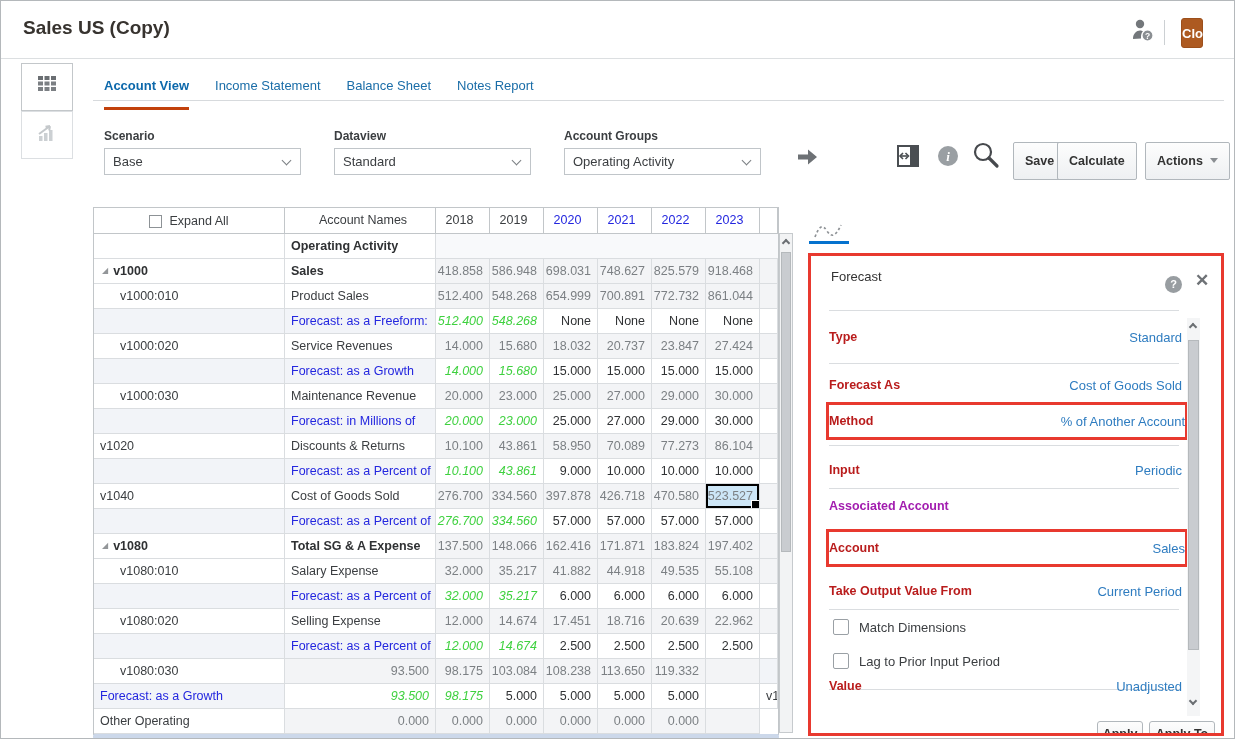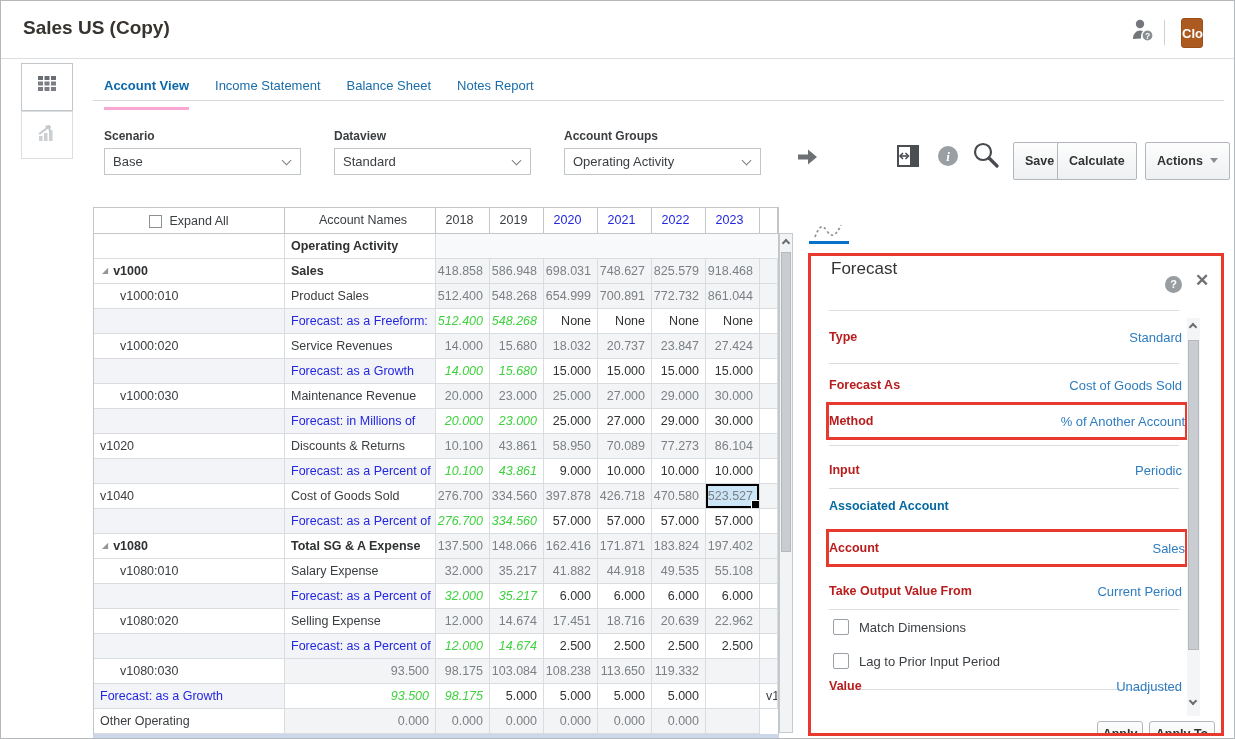--- a/index.html
+++ b/index.html
@@ -17,21 +17,21 @@
                border:1px solid #9c4f1b; border-radius:3px; cursor:pointer; }
 
   
   .side-box { position:absolute; left:20px; width:52px; height:48px; background:#fff;
               border:1px solid #c3c7ca; display:flex; align-items:center; justify-content:center; }
   .side-box.b2 { border-color:#dcdfe2; }
 
   
   .tabs { position:absolute; left:103px; top:77px; display:flex; gap:26px; font-size:13px; }
   .tab { color:#1a6da8; cursor:pointer; padding-bottom:14px; }
-  .tab.active { color:#0c68ab; font-weight:bold; border-bottom:3px solid #f9a8d4; }
+  .tab.active { color:#0c68ab; font-weight:bold; border-bottom:3px solid #c2410c; }
   .tabline { position:absolute; left:92px; top:99px; width:1131px; height:1px; background:#d7dadd; }
 
   
   .fgroup { position:absolute; top:128px; width:197px; }
   .fgroup .flabel { font-size:12px; font-weight:bold; color:#3b3e41; margin-bottom:5px; }
   .fselect { position:relative; height:27px; border:1px solid #c0c5c9; background:#fff;
              font-size:13px; color:#3b3e41; line-height:25px; padding-left:8px; cursor:pointer; }
   .fselect .chev { position:absolute; right:10px; top:8px; width:7px; height:7px;
                    border-left:1px solid #7b7f83; border-bottom:1px solid #7b7f83;
                    transform:rotate(-45deg); }
@@ -81,32 +81,32 @@
   .vscroll .thumb { position:absolute; left:1px; top:18px; width:10px; height:300px;
                     background:#c9ccd0; border:1px solid #b5b9bc; }
   .hscroll { position:absolute; left:92px; top:733px; width:686px; height:5px;
              background:#ccd8ea; border-radius:2px; }
 
   
   .spark-tab { position:absolute; left:812px; top:220px; cursor:pointer; }
   .spark-underline { position:absolute; left:808px; top:240px; width:40px; height:3px; background:#0572ce; }
   .panel { position:absolute; left:807px; top:252px; width:416px; height:483px;
            border:3px solid #e8392f; background:#fff; overflow:hidden; }
-  .p-title { position:absolute; left:20px; top:3px; font-size:17px; color:#333; }
+  .p-title { position:absolute; left:20px; top:13px; font-size:13px; color:#333; }
   .p-help { position:absolute; left:354px; top:20px; width:17px; height:17px; border-radius:50%;
             background:#989da1; color:#fff; font-size:11px; font-weight:bold; text-align:center;
             line-height:17px; cursor:pointer; }
   .p-close { position:absolute; left:384px; top:14px; color:#6e7276; font-size:17px; font-weight:bold; cursor:pointer; }
   .p-div { position:absolute; left:18px; width:350px; height:1px; background:#dadde0; }
   .f-row { position:absolute; left:18px; width:353px; height:28px; display:flex;
            justify-content:space-between; align-items:center; }
   .f-row.hl { left:15px; width:362px; height:38px; border:3px solid #e8392f; }
   .f-label { font-size:12.5px; font-weight:bold; color:#b91c1c; }
   .f-value { font-size:13px; color:#2e7cc0; cursor:pointer; }
-  .p-section { position:absolute; left:18px; font-size:12.5px; font-weight:bold; color:#0369a1; }
+  .p-section { position:absolute; left:18px; font-size:12.5px; font-weight:bold; color:#a21caf; }
   .p-cb { position:absolute; left:22px; display:flex; align-items:center; cursor:pointer; }
   .p-cb .box { width:16px; height:16px; border:1px solid #9aa0a5; border-radius:2px; background:#fff; }
   .p-cb .lbl { margin-left:10px; font-size:13px; color:#3b3e41; }
   .p-btn { position:absolute; height:26px; background:linear-gradient(#fdfdfd,#eef0f2);
            border:1px solid #b1b7bc; border-radius:3px; font-family:"Liberation Sans",sans-serif;
            font-size:12.5px; font-weight:bold; color:#333; cursor:pointer; }
   .p-scroll { position:absolute; left:376px; top:62px; width:13px; height:398px; background:#f4f5f6; }
   .p-scroll .up { position:absolute; left:3px; top:6px; width:6px; height:6px;
                   border-left:2px solid #6b6f73; border-top:2px solid #6b6f73; transform:rotate(45deg); }
   .p-scroll .thumb { position:absolute; left:1px; top:22px; width:11px; height:310px;

